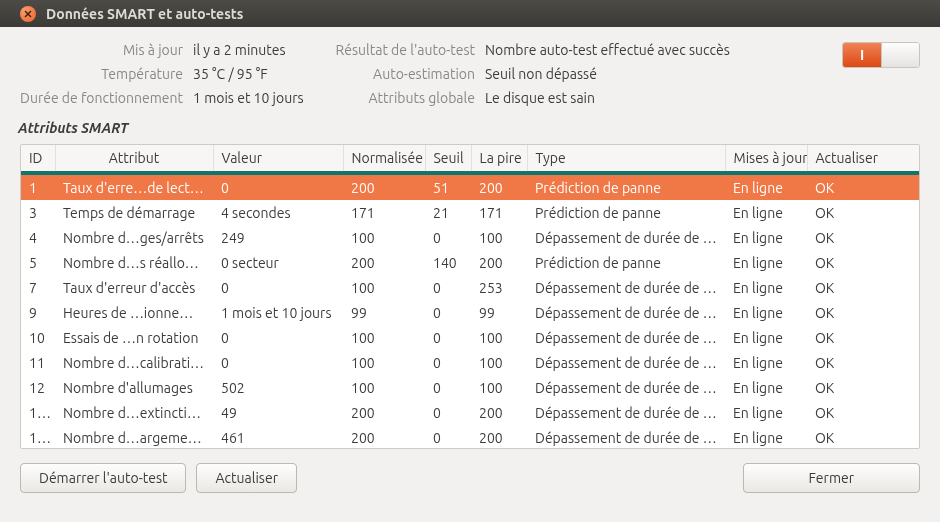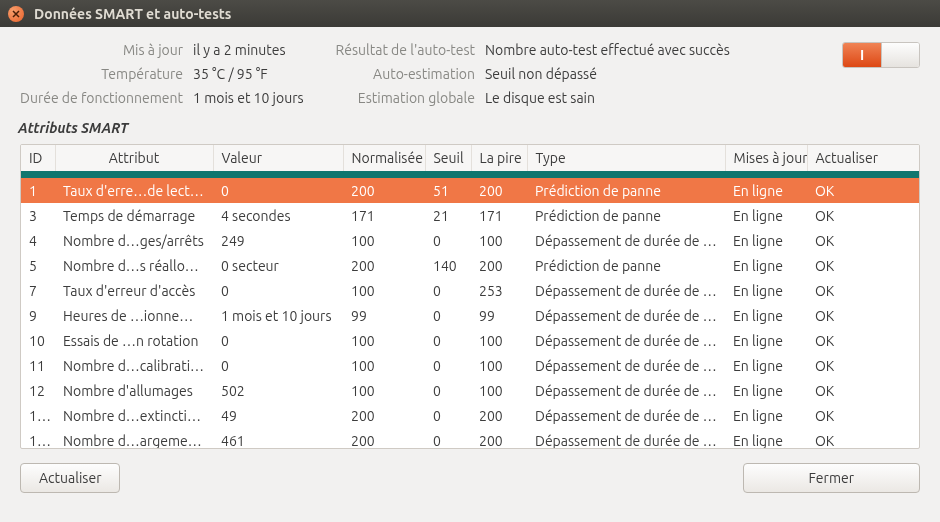--- a/index.html
+++ b/index.html
@@ -12,21 +12,21 @@
     width: 940px;
     height: 522px;
     overflow: hidden;
   }
   .titlebar {
     height: 27px;
     background: linear-gradient(#4c4b46, #3b3a36);
     color: #dfdbd2;
     display: flex;
     align-items: center;
-    padding: 0 8px;
+    padding: 0 20px;
     font-weight: bold;
     font-size: 14px;
   }
   .close-btn {
     width: 16px; height: 16px;
     border-radius: 50%;
     background: radial-gradient(circle at 30% 30%, #f89e6c, #e9622b);
     margin-right: 10px;
     display: flex; align-items: center; justify-content: center;
     color: #4a1f08; font-size: 10px; line-height: 1;
@@ -77,21 +77,21 @@
     overflow: hidden;
     border-radius: 2px;
   }
   table { width: 100%; border-collapse: collapse; table-layout: fixed; }
   thead th {
     text-align: left;
     font-weight: normal;
     color: #3c3c3c;
     padding: 5px 8px;
     background: #f7f6f5;
-    border-bottom: 7px solid #0f766e;
+    border-bottom: 4px solid #0f766e;
     border-right: 1px solid #e4e0db;
     white-space: nowrap;
     overflow: hidden;
   }
   thead th:last-child { border-right: none; }
   tbody td {
     padding: 4.5px 8px;
     white-space: nowrap;
     overflow: hidden;
     text-overflow: ellipsis;
@@ -149,21 +149,21 @@
       <div class="label">Température</div>
       <div class="value">35 °C / 95 °F</div>
       <div class="label">Durée de fonctionnement</div>
       <div class="value">1 mois et 10 jours</div>
     </div>
     <div class="info-col">
       <div class="label">Résultat de l'auto-test</div>
       <div class="value">Nombre auto-test effectué avec succès</div>
       <div class="label">Auto-estimation</div>
       <div class="value">Seuil non dépassé</div>
-      <div class="label">Estimation globale</div>
+      <div class="label">Attributs globale</div>
       <div class="value">Le disque est sain</div>
     </div>
     <div class="switch-container">
       <div class="switch">
         <div class="on">I</div>
         <div class="knob"></div>
       </div>
     </div>
   </div>
 
@@ -316,16 +316,17 @@
             <td>Dépassement de durée de vie</td>
             <td>En ligne</td>
             <td>OK</td>
           </tr>
         </tbody>
     </table>
   </div>
 </div>
 
 <div class="footer">
+  <button class="btn">Démarrer l'auto-test</button>
   <button class="btn">Actualiser</button>
   <div class="spacer"></div>
   <button class="btn close">Fermer</button>
 </div>
 
 </body></html>

